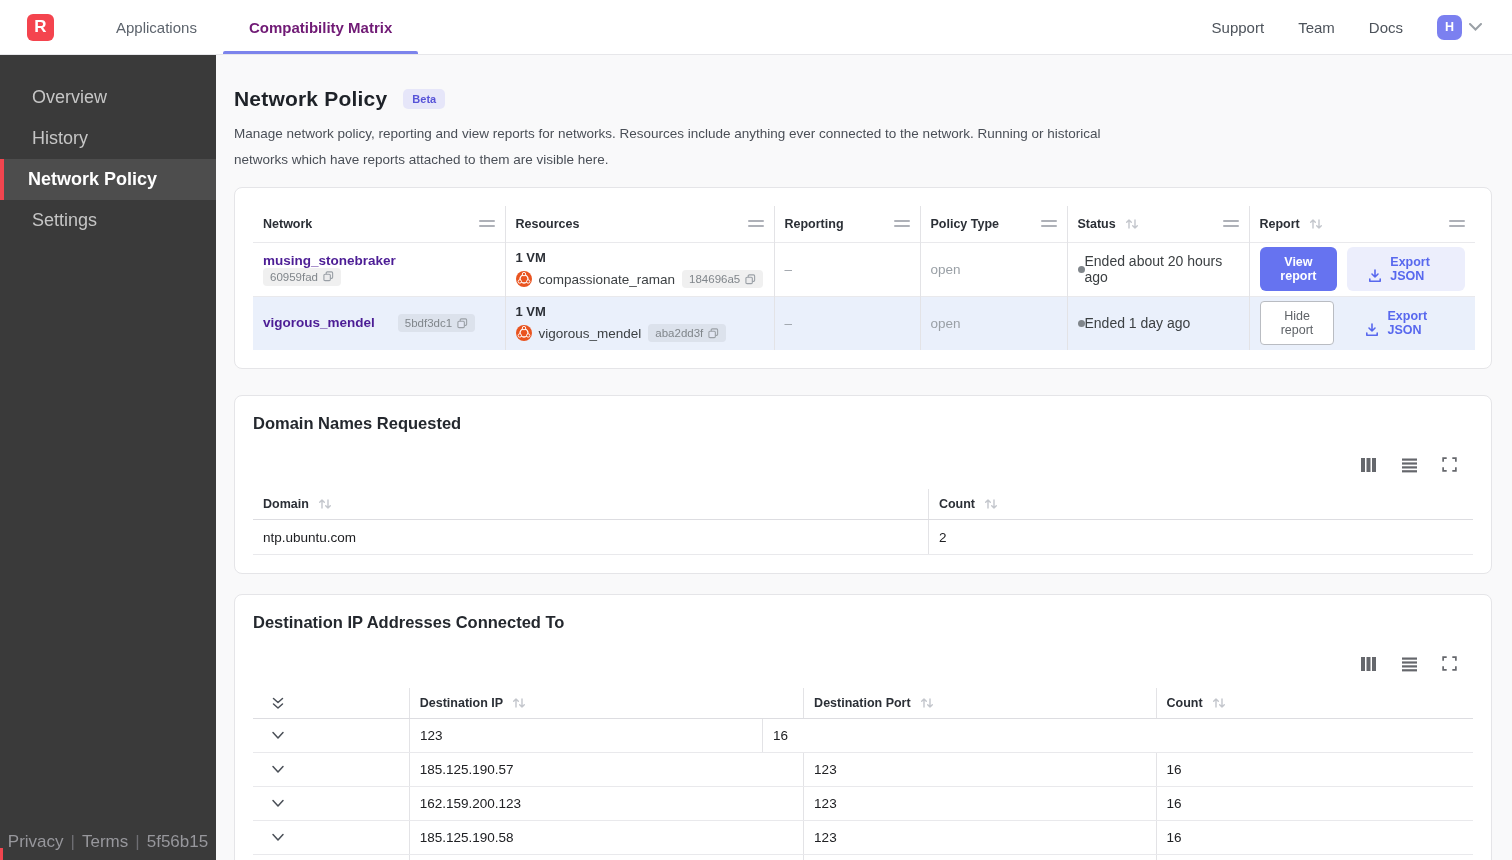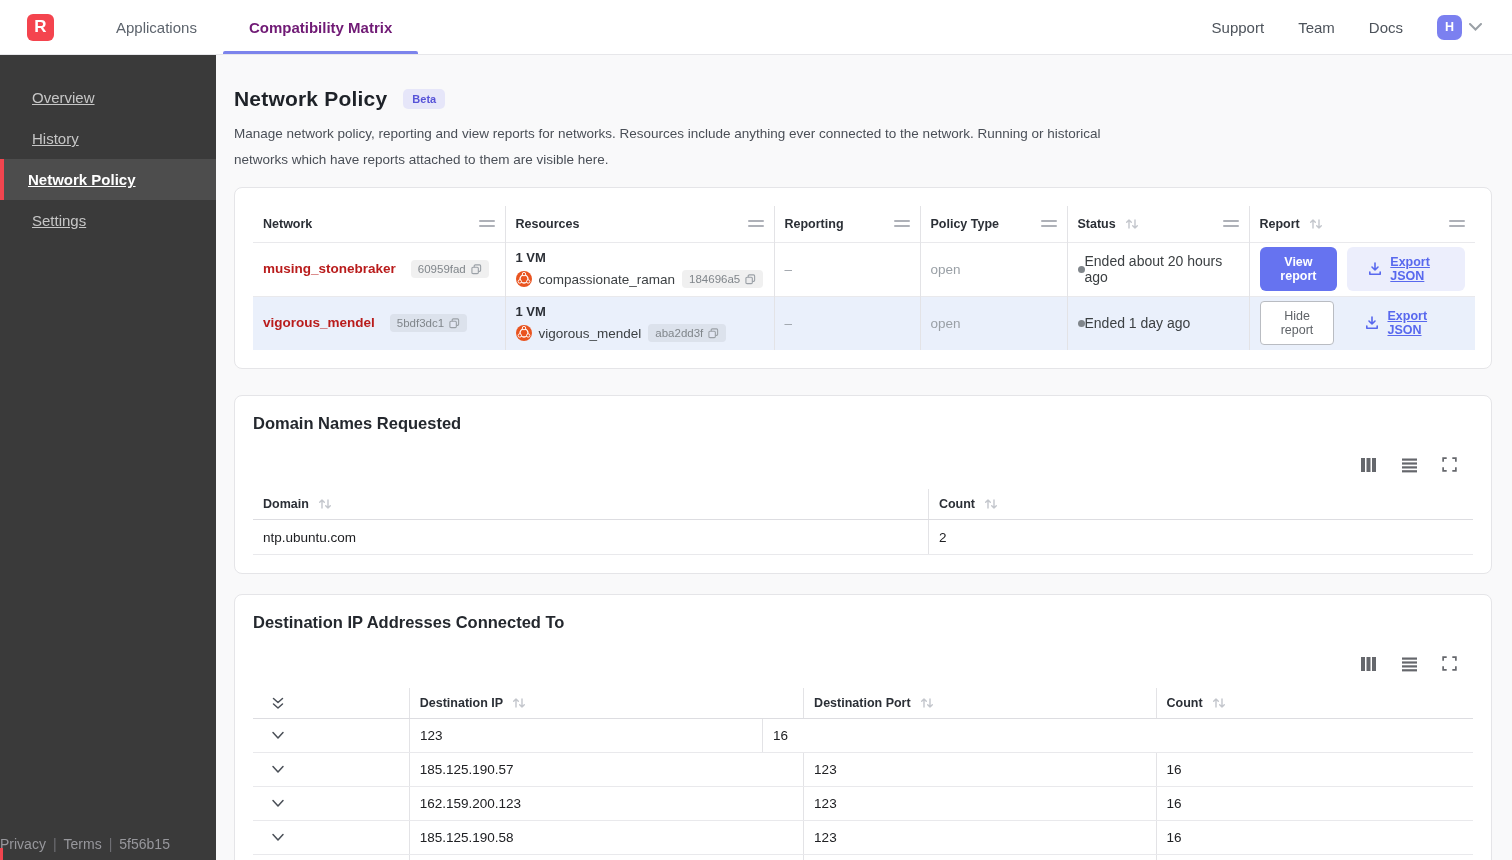--- a/index.html
+++ b/index.html
@@ -12,23 +12,23 @@
   .nav-tab { position:relative; display:flex; align-items:center; padding:0 26px; font-size:15px; color:#5d646d; cursor:pointer; }
   .nav-tab.active { color:#701a75; font-weight:bold; }
   .nav-tab.active::after { content:""; position:absolute; left:0; right:0; bottom:0; height:3px; background:#7c84ec; border-radius:2px 2px 0 0; }
   .nav-right { margin-left:auto; display:flex; align-items:center; gap:34px; padding-right:30px; }
   .nav-link { font-size:15px; color:#4d535b; cursor:pointer; }
   .avatar-wrap { display:flex; align-items:center; gap:7px; cursor:pointer; }
   .avatar { width:25px; height:25px; border-radius:7px; background:#7b80f0; color:#fff; font-size:12.5px; font-weight:bold; display:flex; align-items:center; justify-content:center; }
 
   
   .sidebar { position:absolute; top:55px; left:0; width:216px; height:805px; background:#3a3a3a; padding-top:22px; }
-  .side-item { height:41px; display:flex; align-items:center; padding-left:28px; font-size:15px; color:#c6c6c6; cursor:pointer; border-left:4px solid transparent;text-decoration:underline; }
+  .side-item { height:41px; display:flex; align-items:center; padding-left:28px; font-size:18px; color:#c6c6c6; cursor:pointer; border-left:4px solid transparent; }
   .side-item.active { background:#4d4d4d; color:#ffffff; font-weight:600; border-left:4px solid #f1454f; padding-left:24px; }
-  .side-footer { position:absolute; bottom:8px; left:0; width:216px; font-size:14px; color:#97979c; }
+  .side-footer { position:absolute; bottom:8px; left:0; width:216px; text-align:center; font-size:17px; color:#97979c; }
   .side-footer .sep { color:#6e6e73; margin:0 7px; }
   .red-sliver { position:absolute; left:0; bottom:0; width:3px; height:12px; background:#f1454f; }
 
   
   .main { position:absolute; top:55px; left:216px; width:1296px; height:805px; background:#f9f9fa; padding:0 20px 0 18px; overflow:hidden; }
   .page-header { margin-top:32px; display:flex; align-items:center; gap:16px; }
   .page-title { font-size:21px; font-weight:bold; color:#1e2228; letter-spacing:.2px; }
   .beta-badge { background:#e6e6f9; color:#5753d8; font-size:11px; font-weight:bold; padding:4px 9px; border-radius:5px; }
   .page-desc { margin-top:10px; font-size:13.5px; line-height:26px; color:#4a4f57; max-width:880px; }
 
@@ -38,31 +38,31 @@
   
   .card.networks { margin-top:14px; padding:18px; }
   table.nettable { width:1222px; border-collapse:collapse; table-layout:fixed; }
   table.nettable th, table.nettable td { border-left:1px solid #e3e3e6; vertical-align:middle; }
   table.nettable th:first-child, table.nettable td:first-child { border-left:none; }
   table.nettable th { height:36px; text-align:left; font-size:12.5px; color:#2b2f36; padding:0 10px; }
   .th-inner { display:flex; align-items:center; gap:7px; }
   .th-inner .grow { flex:1; }
   table.nettable td { height:54px; padding:0 10px; border-top:1px solid #e9e9ec; font-size:13.5px; }
   tr.netrow.selected td { background:#eaf0fb; }
-  .net-name { font-weight:bold; color:#b91c1c; margin-right:15px; }
+  .net-name { font-weight:bold; color:#4c1d95; margin-right:23px; }
   .pill { display:inline-flex; align-items:center; gap:5px; background:rgba(32,33,36,.065); color:#80868b; font-size:11.5px; padding:3px 7px; border-radius:4px; }
   .res-title { font-weight:bold; font-size:13px; color:#2b2f36; margin-bottom:5px; }
   .res-line { display:flex; align-items:center; gap:7px; color:#3c4043; font-size:13.5px; }
   .dash-cell, .open-cell { color:#9aa0a6; }
   .status-cell { display:flex; align-items:center; font-size:14px; color:#3c4043; }
   .dot { width:7px; height:7px; border-radius:50%; background:#80868b; flex:none; }
   .report-cell { display:flex; align-items:center; gap:10px; }
   .btn-primary { background:#6673f0; color:#fff; border:none; font-weight:bold; font-size:12.5px; padding:8px 13px; border-radius:6px; cursor:pointer; font-family:inherit; }
   .btn-ghost { background:#fff; color:#5f6368; border:1px solid #b9bcc2; font-size:12.5px; padding:7px 12px; border-radius:4px; cursor:pointer; font-family:inherit; }
-  .export-btn { display:inline-flex; align-items:center; gap:8px; color:#5868ee; font-weight:bold; font-size:12.5px; padding:8px 21px; border-radius:6px; cursor:pointer;text-decoration:underline; }
+  .export-btn { display:inline-flex; align-items:flex-end; gap:8px; color:#5868ee; font-weight:bold; font-size:12.5px; padding:8px 21px; border-radius:6px; cursor:pointer; }
   .export-btn.tinted { background:#eceefc; }
 
   
   .handle { display:inline-flex; flex-direction:column; gap:3px; width:16px; cursor:col-resize; }
   .handle i { display:block; height:2px; background:#aeb1b8; border-radius:1px; }
   .sorticon { display:inline-flex; cursor:pointer; margin-left:2px; }
   svg { display:block; }
 
   
   .card.report { margin-top:26px; }

